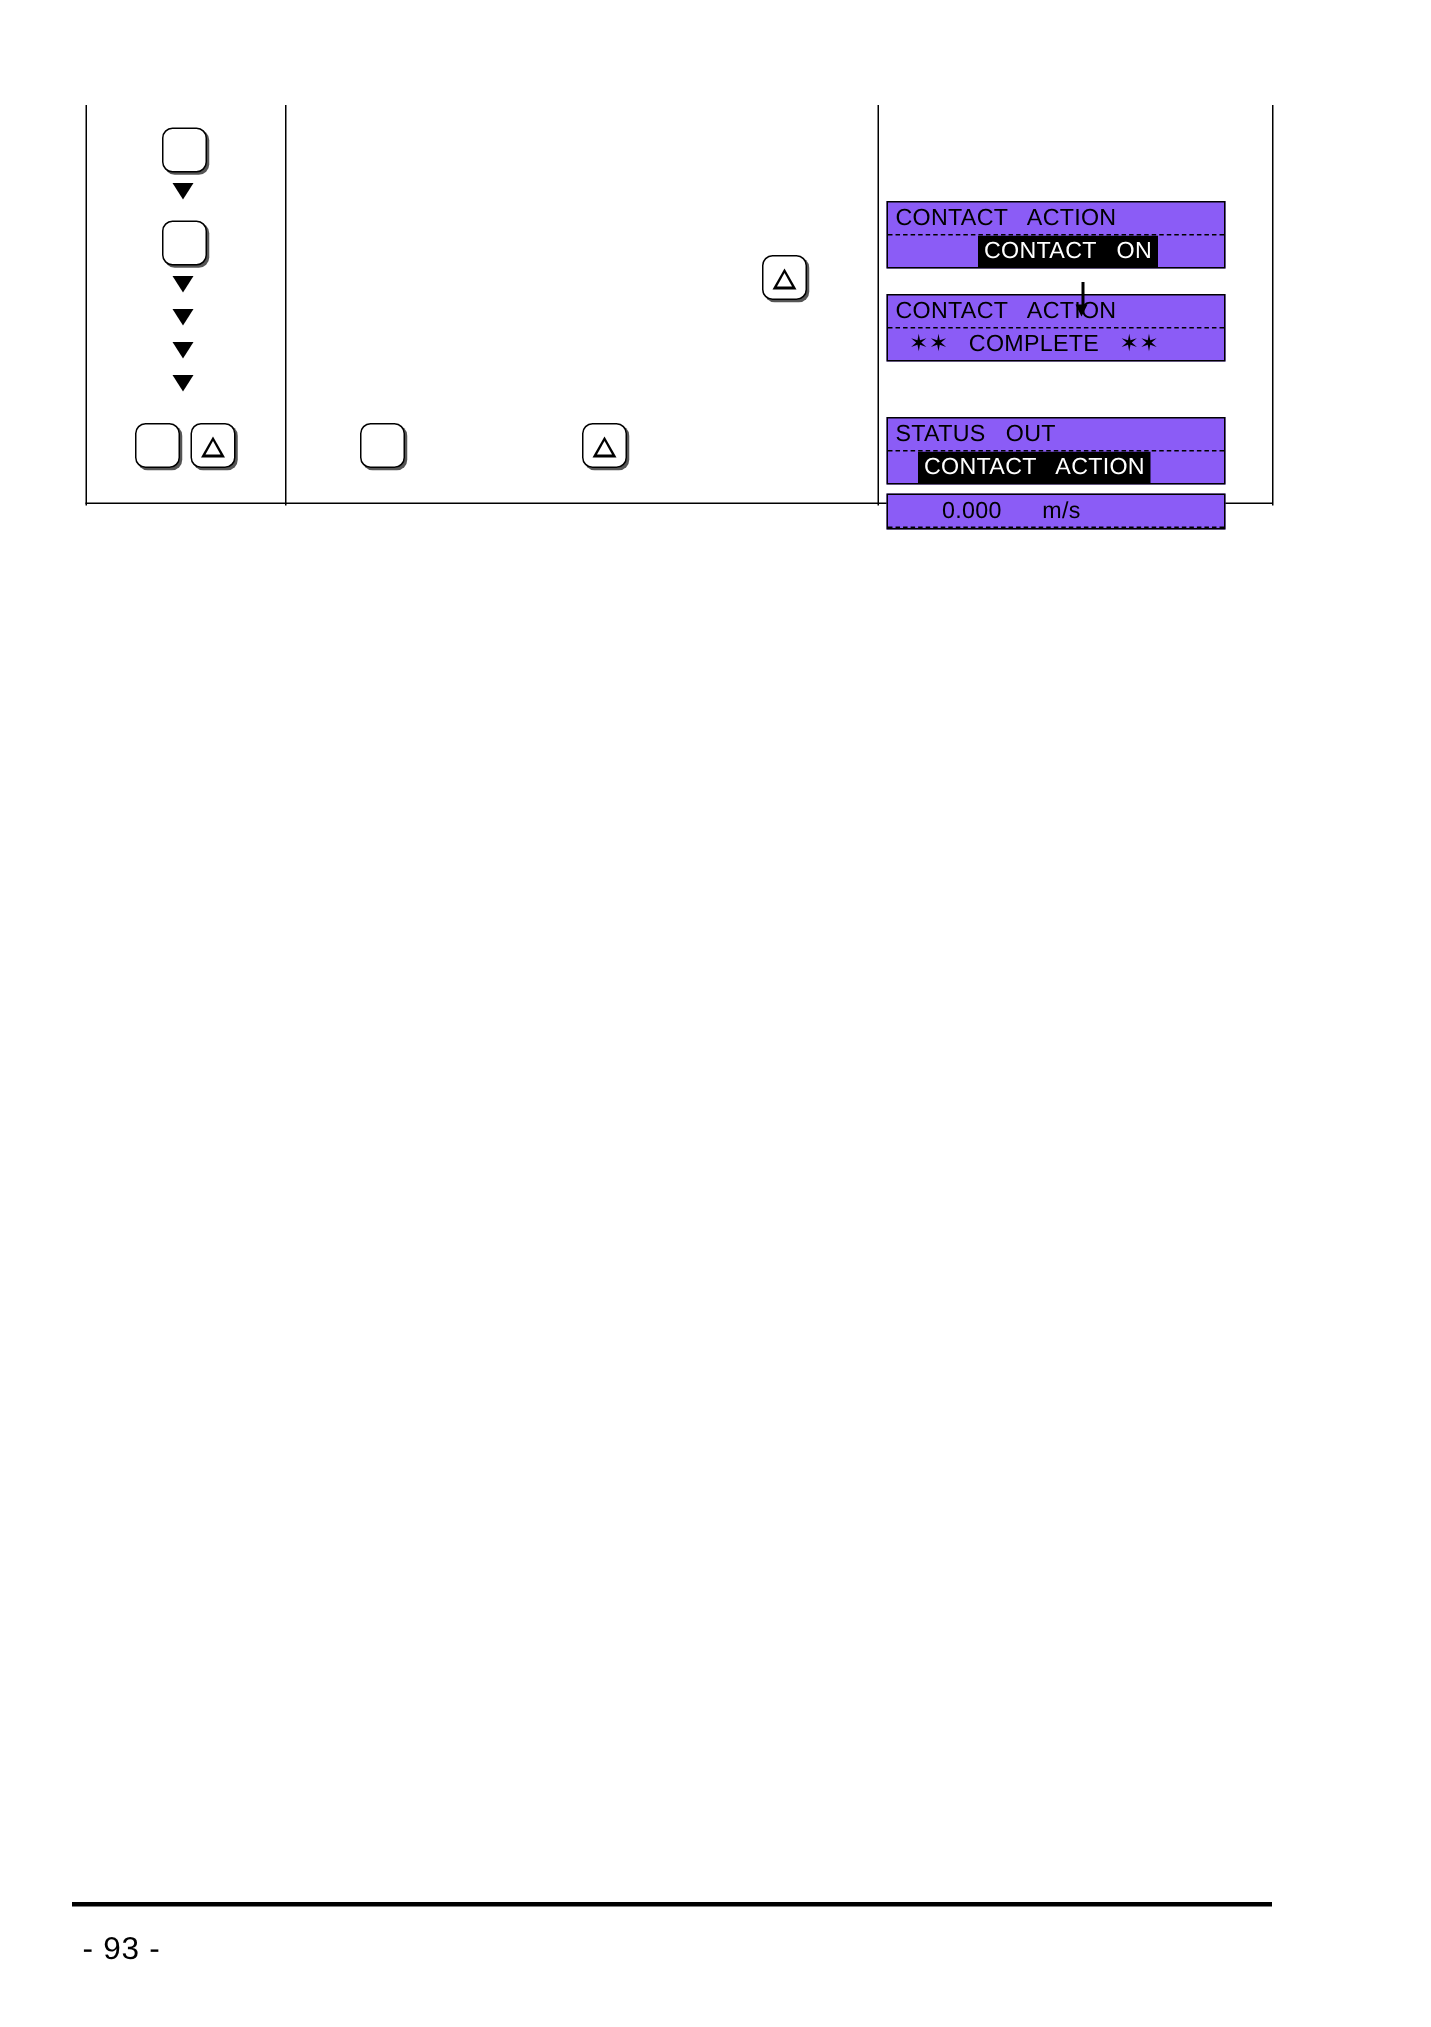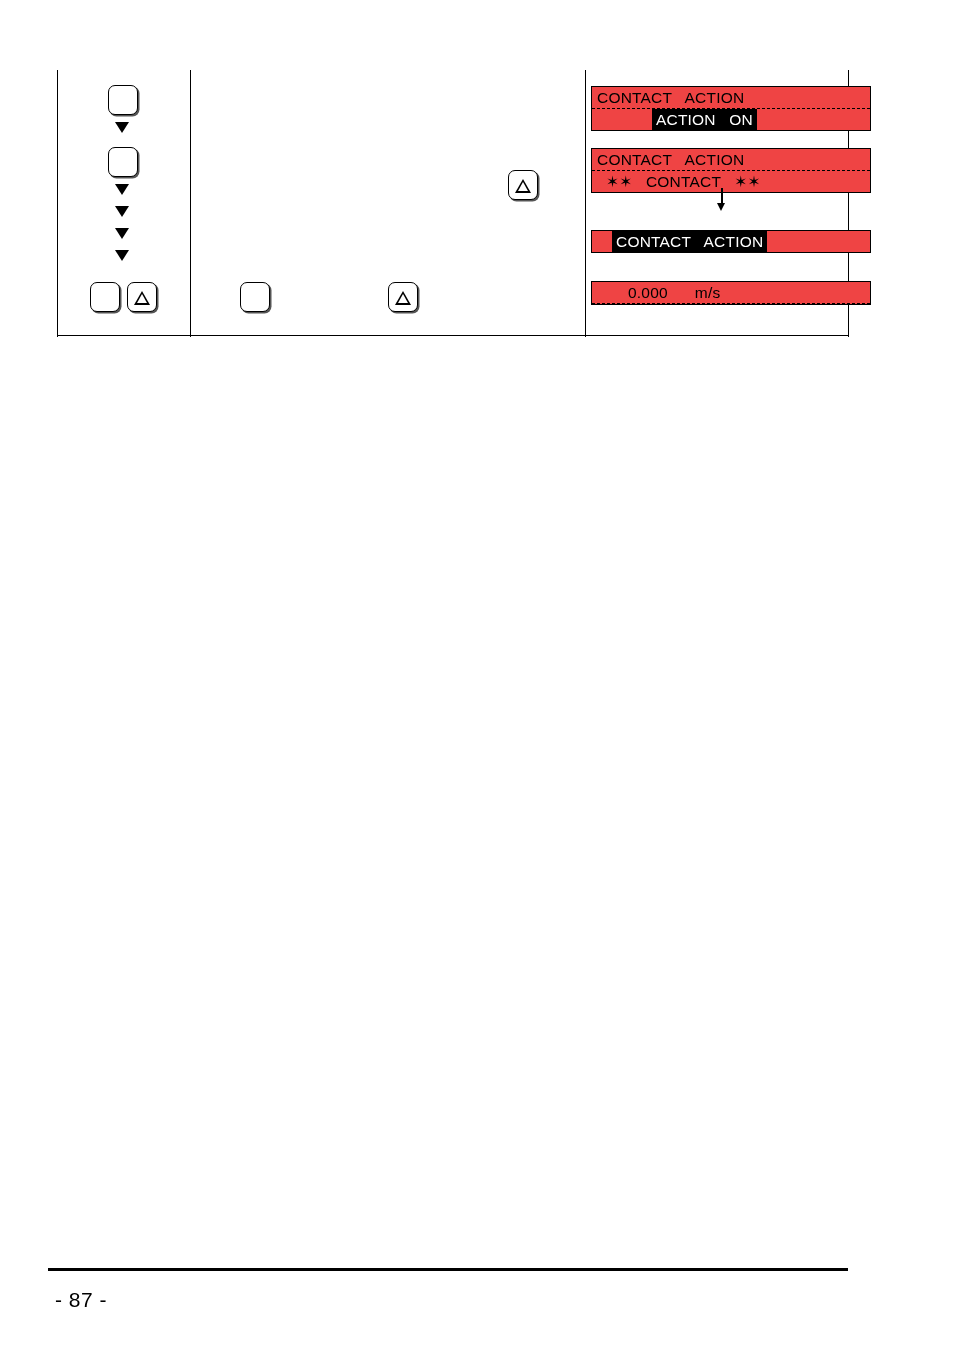--- a/index.html
+++ b/index.html
@@ -112,24 +112,25 @@
     height: 0;
     border-left: 4.5px solid transparent;
     border-right: 4.5px solid transparent;
     border-top: 8px solid #000;
   }
 
   
   .lcd {
     position: absolute;
     left: 591px;
-    width: 280px;
+    width: 226px;
     box-sizing: border-box;
     border: 1.6px solid #000;
-    background: #ef4444;
+    background: #8b5cf6;
+    margin-top: 48px;
   }
   .lcd-row {
     position: relative;
     height: 21px;
     line-height: 21px;
     font-size: 15.5px;
     letter-spacing: 0.2px;
     white-space: pre;
     overflow: hidden;
   }
@@ -201,44 +202,47 @@
     <span class="tri"></span>
   </div>
 
 </div>
 
 <div class="lcd" style="top:86px;">
   <div class="lcd-row top">
     <span class="txt" style="left:5px;">CONTACT   ACTION</span>
   </div>
   <div class="lcd-row">
-    <span class="txt inverse" style="left:60px;">ACTION   ON</span>
+    <span class="txt inverse" style="left:60px;">CONTACT   ON</span>
   </div>
 </div>
 
 <div class="lcd" style="top:148px;">
   <div class="lcd-row top">
     <span class="txt" style="left:5px;">CONTACT   ACTION</span>
   </div>
   <div class="lcd-row">
-    <span class="txt" style="left:14px;">✶✶   CONTACT   ✶✶</span>
+    <span class="txt" style="left:14px;">✶✶   COMPLETE   ✶✶</span>
   </div>
 </div>
 
 <div id="lcd-transition-arrow">
   <div class="shaft"></div>
   <div class="head"></div>
 </div>
 
 <div class="lcd" style="top:230px;">
+  <div class="lcd-row top">
+    <span class="txt" style="left:5px;">STATUS   OUT</span>
+  </div>
   <div class="lcd-row">
     <span class="txt inverse" style="left:20px;">CONTACT   ACTION</span>
   </div>
 </div>
 
 <div class="lcd" style="top:281px;text-decoration:underline;">
   <div class="lcd-row top">
     <span class="txt" style="left:36px;">0.000      m/s</span>
   </div>
 </div>
 
 <div id="footer-rule"></div>
-<div id="page-number">- 87 -</div>
+<div id="page-number">- 93 -</div>
 
 </body></html>

